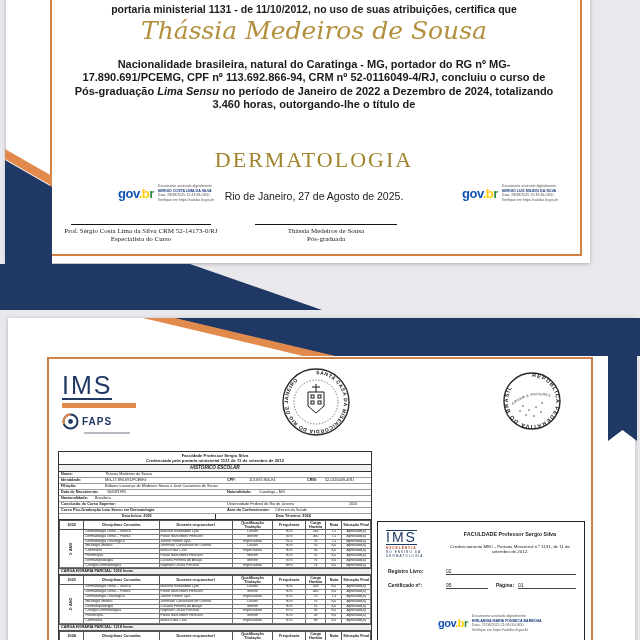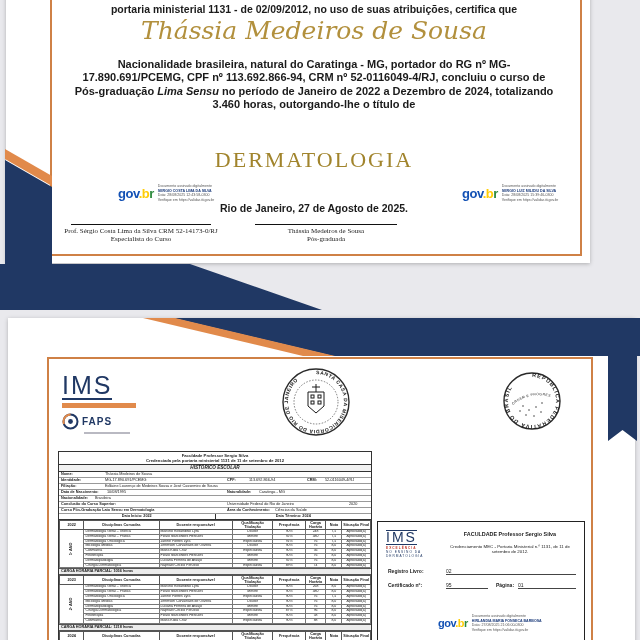--- a/index.html
+++ b/index.html
@@ -28,21 +28,21 @@
 
   
   #p1-frame{position:absolute;left:44px;top:-50px;width:528px;height:344px;border:2px solid #cf8146;}
   .c-center{position:absolute;left:44px;width:528px;text-align:center;}
   #c-preamble{top:45px;font-size:10.5px;font-weight:bold;}
   #c-name{top:58px;font-family:"DejaVu Serif",serif;font-style:italic;font-size:25px;color:#b2903d;}
   #c-body{top:100px;left:64px;width:488px;position:absolute;text-align:center;
     font-size:11px;font-weight:bold;line-height:13.4px;}
   #c-degree1{top:158px;font-family:"Liberation Serif",serif;font-size:24px;color:#a1842c;letter-spacing:1px;word-spacing:6px;}
   #c-degree2{top:189px;font-family:"Liberation Serif",serif;font-size:22px;color:#a1842c;letter-spacing:2px;}
-  #c-date{top:244px;font-size:10.5px;font-weight:bold;}
+  #c-date{top:232px;font-size:10.5px;font-weight:normal;}
   .sigcol{position:absolute;text-align:center;}
   #sig1{left:50px;top:266px;width:170px;}
   #sig2{left:242px;top:266px;width:156px;}
   #sig3{left:415px;top:266px;width:166px;}
   .sigline{height:0;border-top:1.5px solid #111;margin:0 auto 2px auto;}
   #sig1 .sigline{width:140px;}#sig2 .sigline{width:142px;}#sig3 .sigline{width:150px;}
   .signame{font-family:"Liberation Serif",serif;font-size:7px;line-height:8px;}
   .sigrole{font-family:"Liberation Serif",serif;font-size:7px;line-height:9px;}
   
   .stamp{position:absolute;display:flex;align-items:center;gap:4px;margin-left:28px;}
@@ -101,21 +101,21 @@
   .u{border-bottom:1px solid #444;}
   #reg-stamp{position:absolute;left:32px;top:92px;}
   #reg-stamp .gb{font-size:11px;}
 </style>
 </head>
 <body>
 
 <div class="page" id="page1">
   <div id="p1-frame"></div>
 
-  <div class="c-center" id="c-preamble">portaria  ministerial 1131 -  de 02/09/2012, no uso de suas atribuições, certifica que</div>
+  <div class="c-center" id="c-preamble">portaria  ministerial 1131 -  de 11/10/2012, no uso de suas atribuições, certifica que</div>
   <div class="c-center" id="c-name">Thássia Medeiros de Sousa</div>
   <div id="c-body"><span>Nacionalidade brasileira, natural do Caratinga - MG, portador do RG nº MG-17.890.691/PCEMG, CPF nº 113.692.866-94, CRM nº 52-0116049-4/RJ, concluiu o curso de Pós-graduação </span><i>Lima Sensu</i><span> no período de Janeiro de 2022 a Dezembro de 2024, totalizando 3.460 horas, outorgando-lhe o título de</span></div>
   <div class="c-center" id="c-degree2">DERMATOLOGIA</div>
   <div class="c-center" id="c-date">Rio de Janeiro,  27 de Agosto de 2025.</div>
 
   <div class="stamp" id="stamp1">
     <div class="gb"><span class="g1">gov</span><span class="g2">.b</span><span class="g3">r</span></div>
     <div class="stamptext">
       <div>Documento assinado digitalmente</div>
       <div class="signer">SERGIO COSTA LIMA DA SILVA</div>

